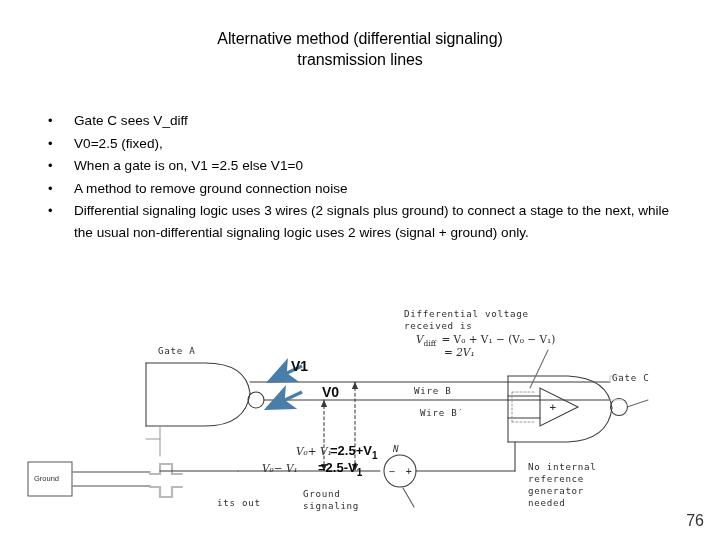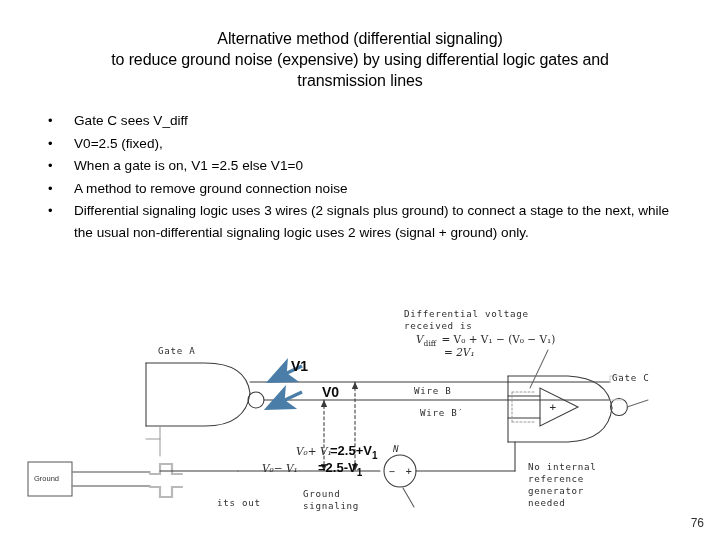--- a/index.html
+++ b/index.html
@@ -98,21 +98,21 @@
     white-space: nowrap;
   }
   .anno-text sub { font-size: 10px; }
   .anno-text.small { font-size: 13px; }
 
   .pagenum {
     position: absolute;
     right: 16px;
     bottom: 10px;
     font-family: "Liberation Sans", sans-serif;
-    font-size: 12px;
+    font-size: 16px;
     color: #333;
   }
 
   .src-label {
     position: absolute;
     font-family: "Liberation Sans", sans-serif;
     font-size: 7.5px;
     color: #333;
   }
 
@@ -127,21 +127,20 @@
   .formula sub { font-size: 7.5px; font-style: normal; }
   .formula .op { font-style: normal; padding: 0 2px; }
 </style>
 </head>
 <body>
 
 <div id="slide">
 
   <div class="title-block">
     <span class="title-line">Alternative method (differential signaling)</span>
-    <span class="title-line">to reduce ground noise (expensive) by using differential logic gates and</span>
     <span class="title-line">transmission lines</span>
   </div>
 
   <div class="bullets">
     <div class="bullet-row">
       <span class="dot">•</span>
       <span class="btext">Gate C sees V_diff</span>
     </div>
     <div class="bullet-row">
       <span class="dot">•</span>

